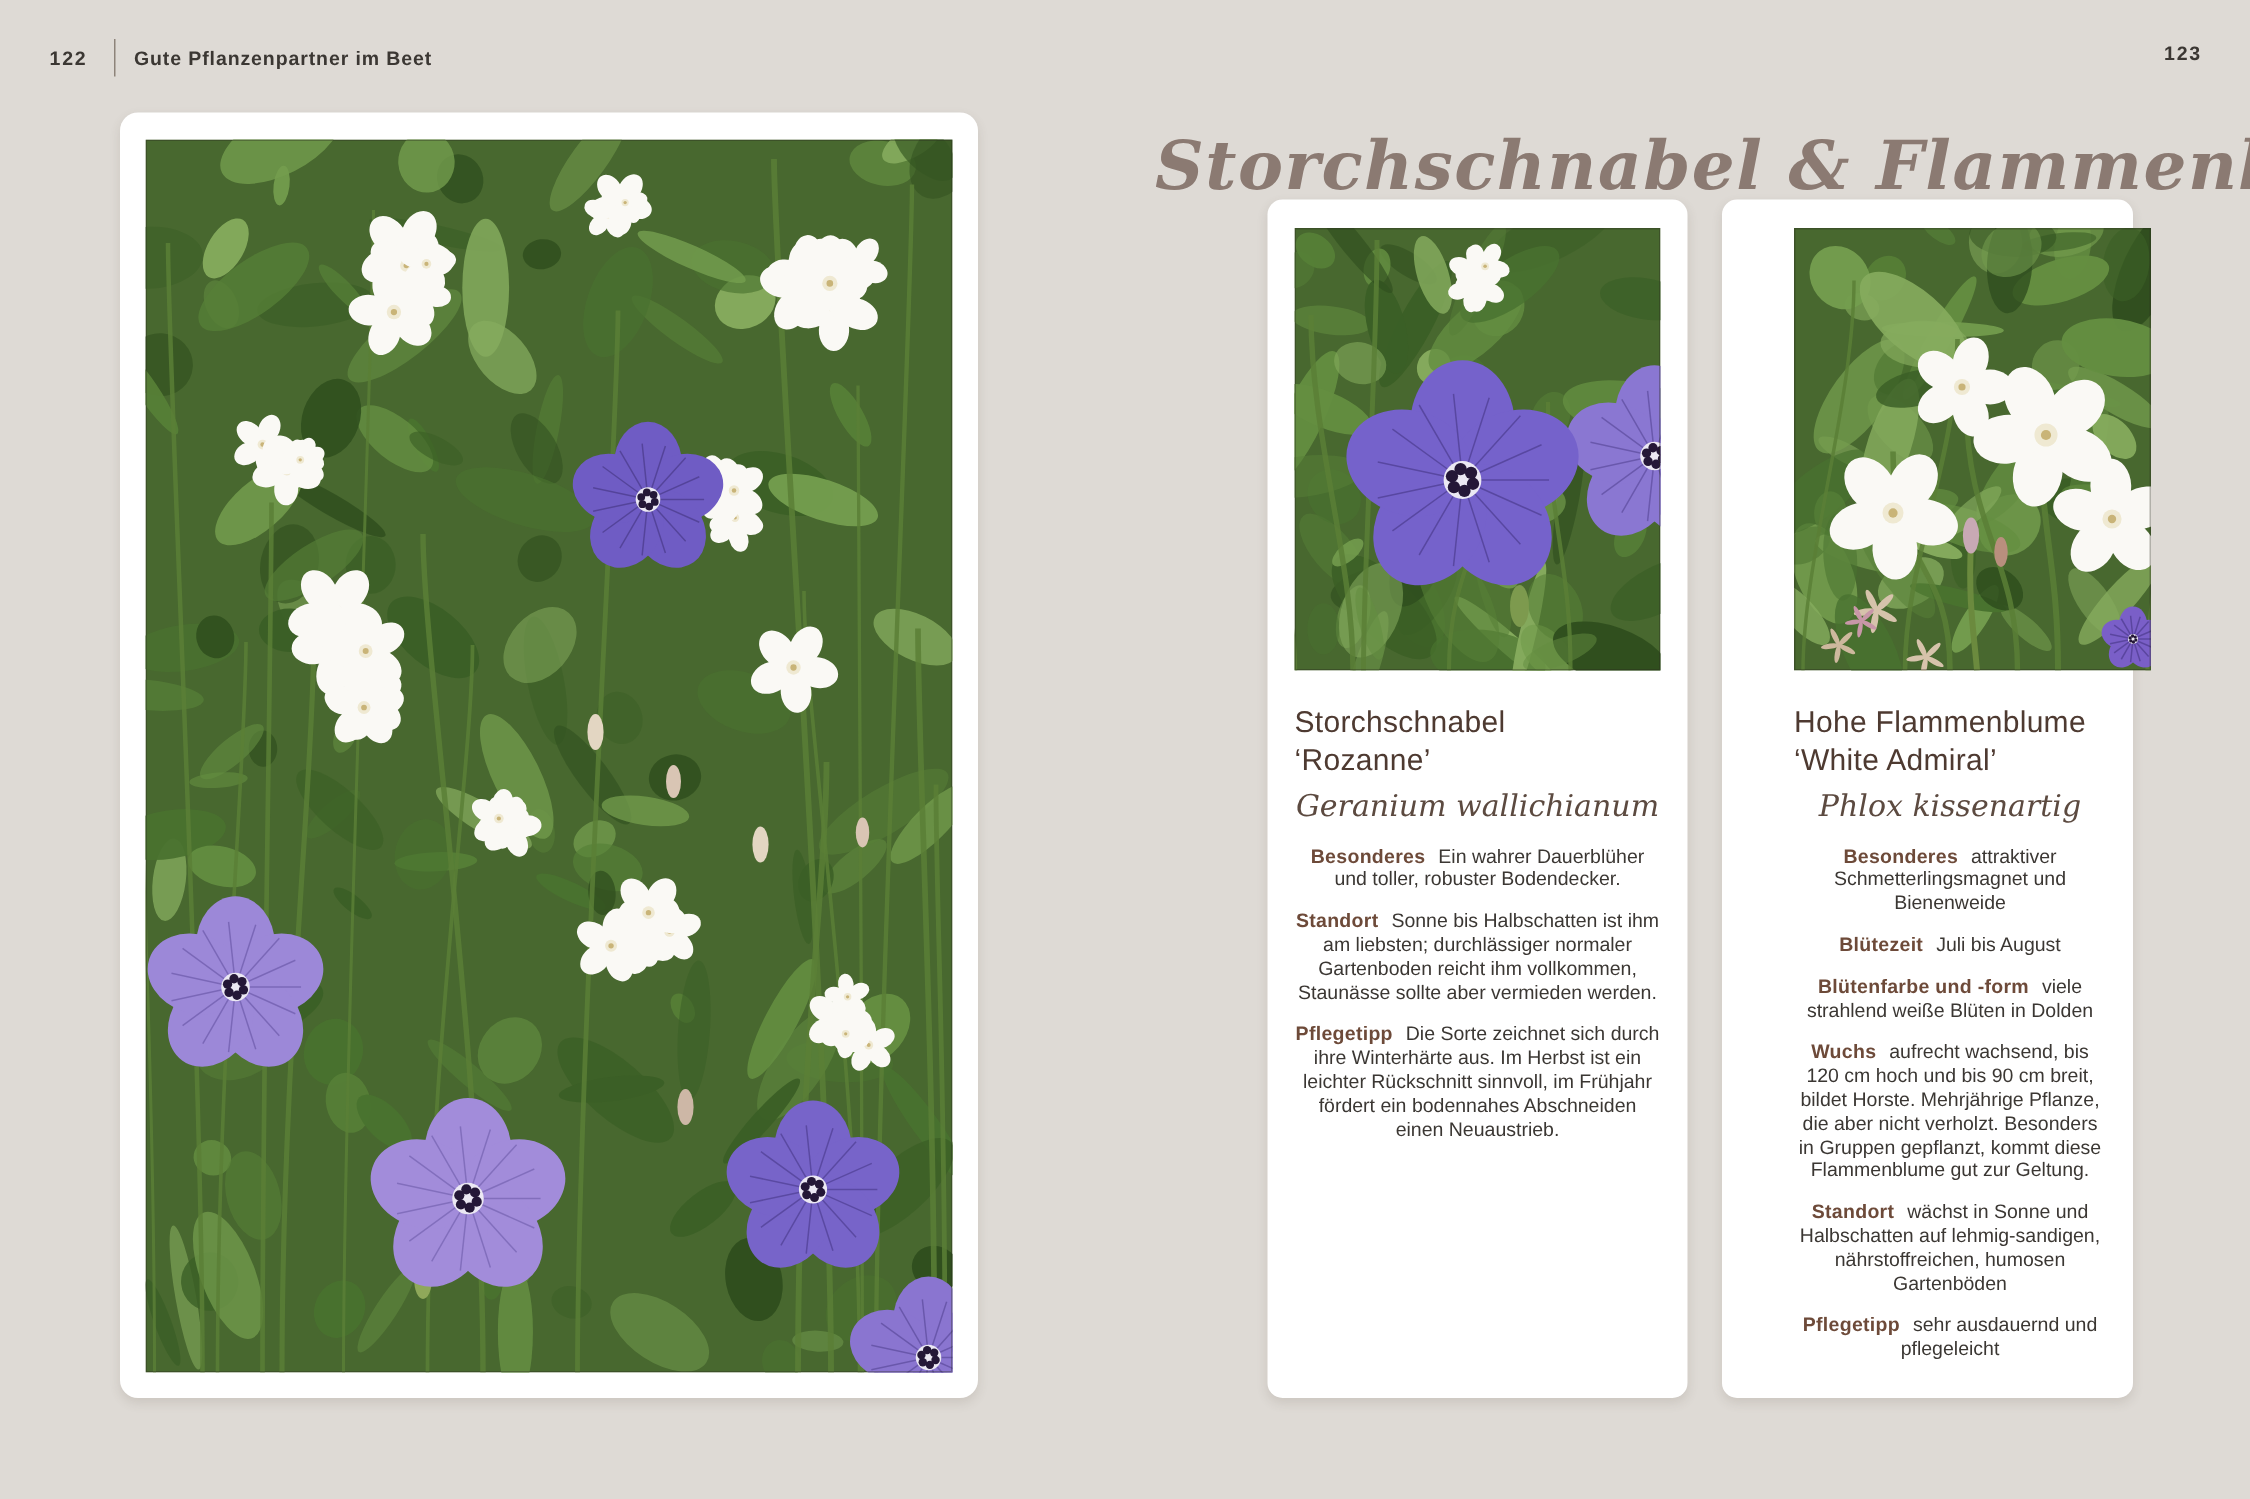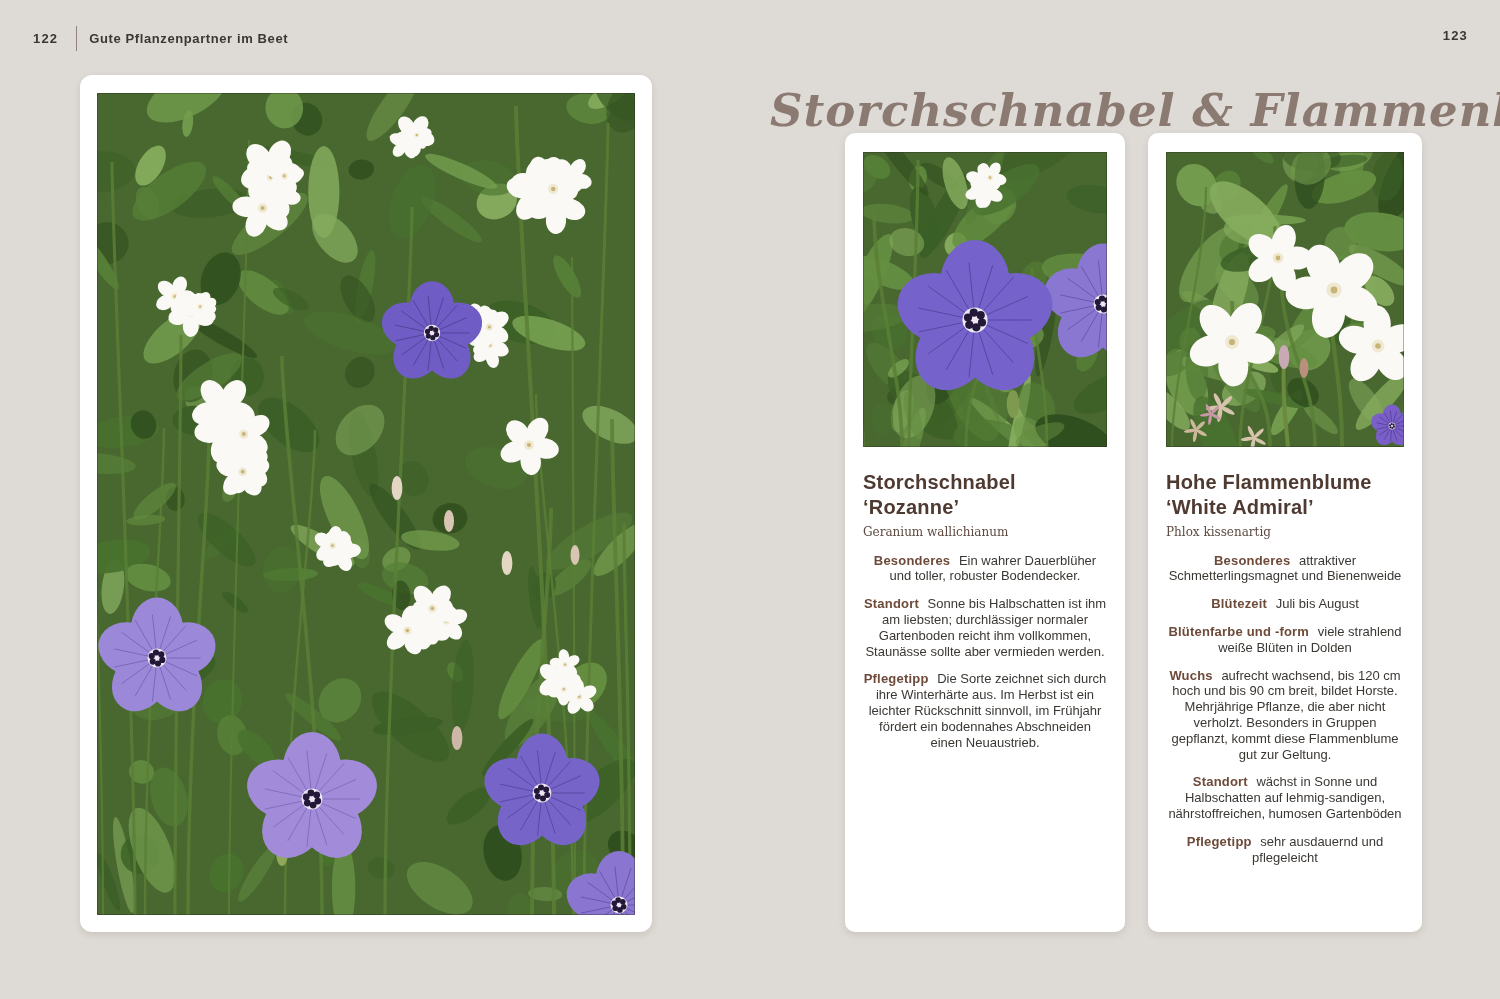--- a/index.html
+++ b/index.html
@@ -37,32 +37,32 @@
     font-size:45px;line-height:1.1;color:#8b7a72;
     letter-spacing:1px;white-space:nowrap;
   }
   
   .card{
     position:absolute;top:133px;height:799px;background:#ffffff;
     border-radius:10px;box-shadow:0 3px 7px rgba(90,78,66,0.14);
     box-sizing:border-box;
   }
   .card-1{left:845px;width:280px;}
-  .card-2{left:1148px;width:274px;}
+  .card-2{left:1148px;width:274px;padding-left:30px;}
   .photo-frame{margin:19px 18px 0;line-height:0;}
   .photo-frame svg{display:block;}
   .plant-name{
     margin:23px 18px 0;
-    font-size:20px;line-height:1.24;font-weight:bold;
+    font-size:20px;line-height:1.24;font-weight:normal;
     color:#4e3a31;letter-spacing:0.2px;
   }
   .species{
     margin:5px 18px 0;
-    font-family:"DejaVu Serif",serif;
-    font-size:12px;color:#5c4a40;
+    font-family:"DejaVu Serif",serif;font-style:italic;
+    font-size:20px;color:#5c4a40;text-align:center;
   }
   .entries{margin:14px 18px 0;text-align:center;}
   .entry{
     margin:0 0 12px;
     font-size:13px;line-height:15.8px;color:#3b3733;
   }
   .entry b{color:#6d4a39;font-weight:bold;margin-right:5px;letter-spacing:0.2px;}
 </style>
 </head>
 <body>

